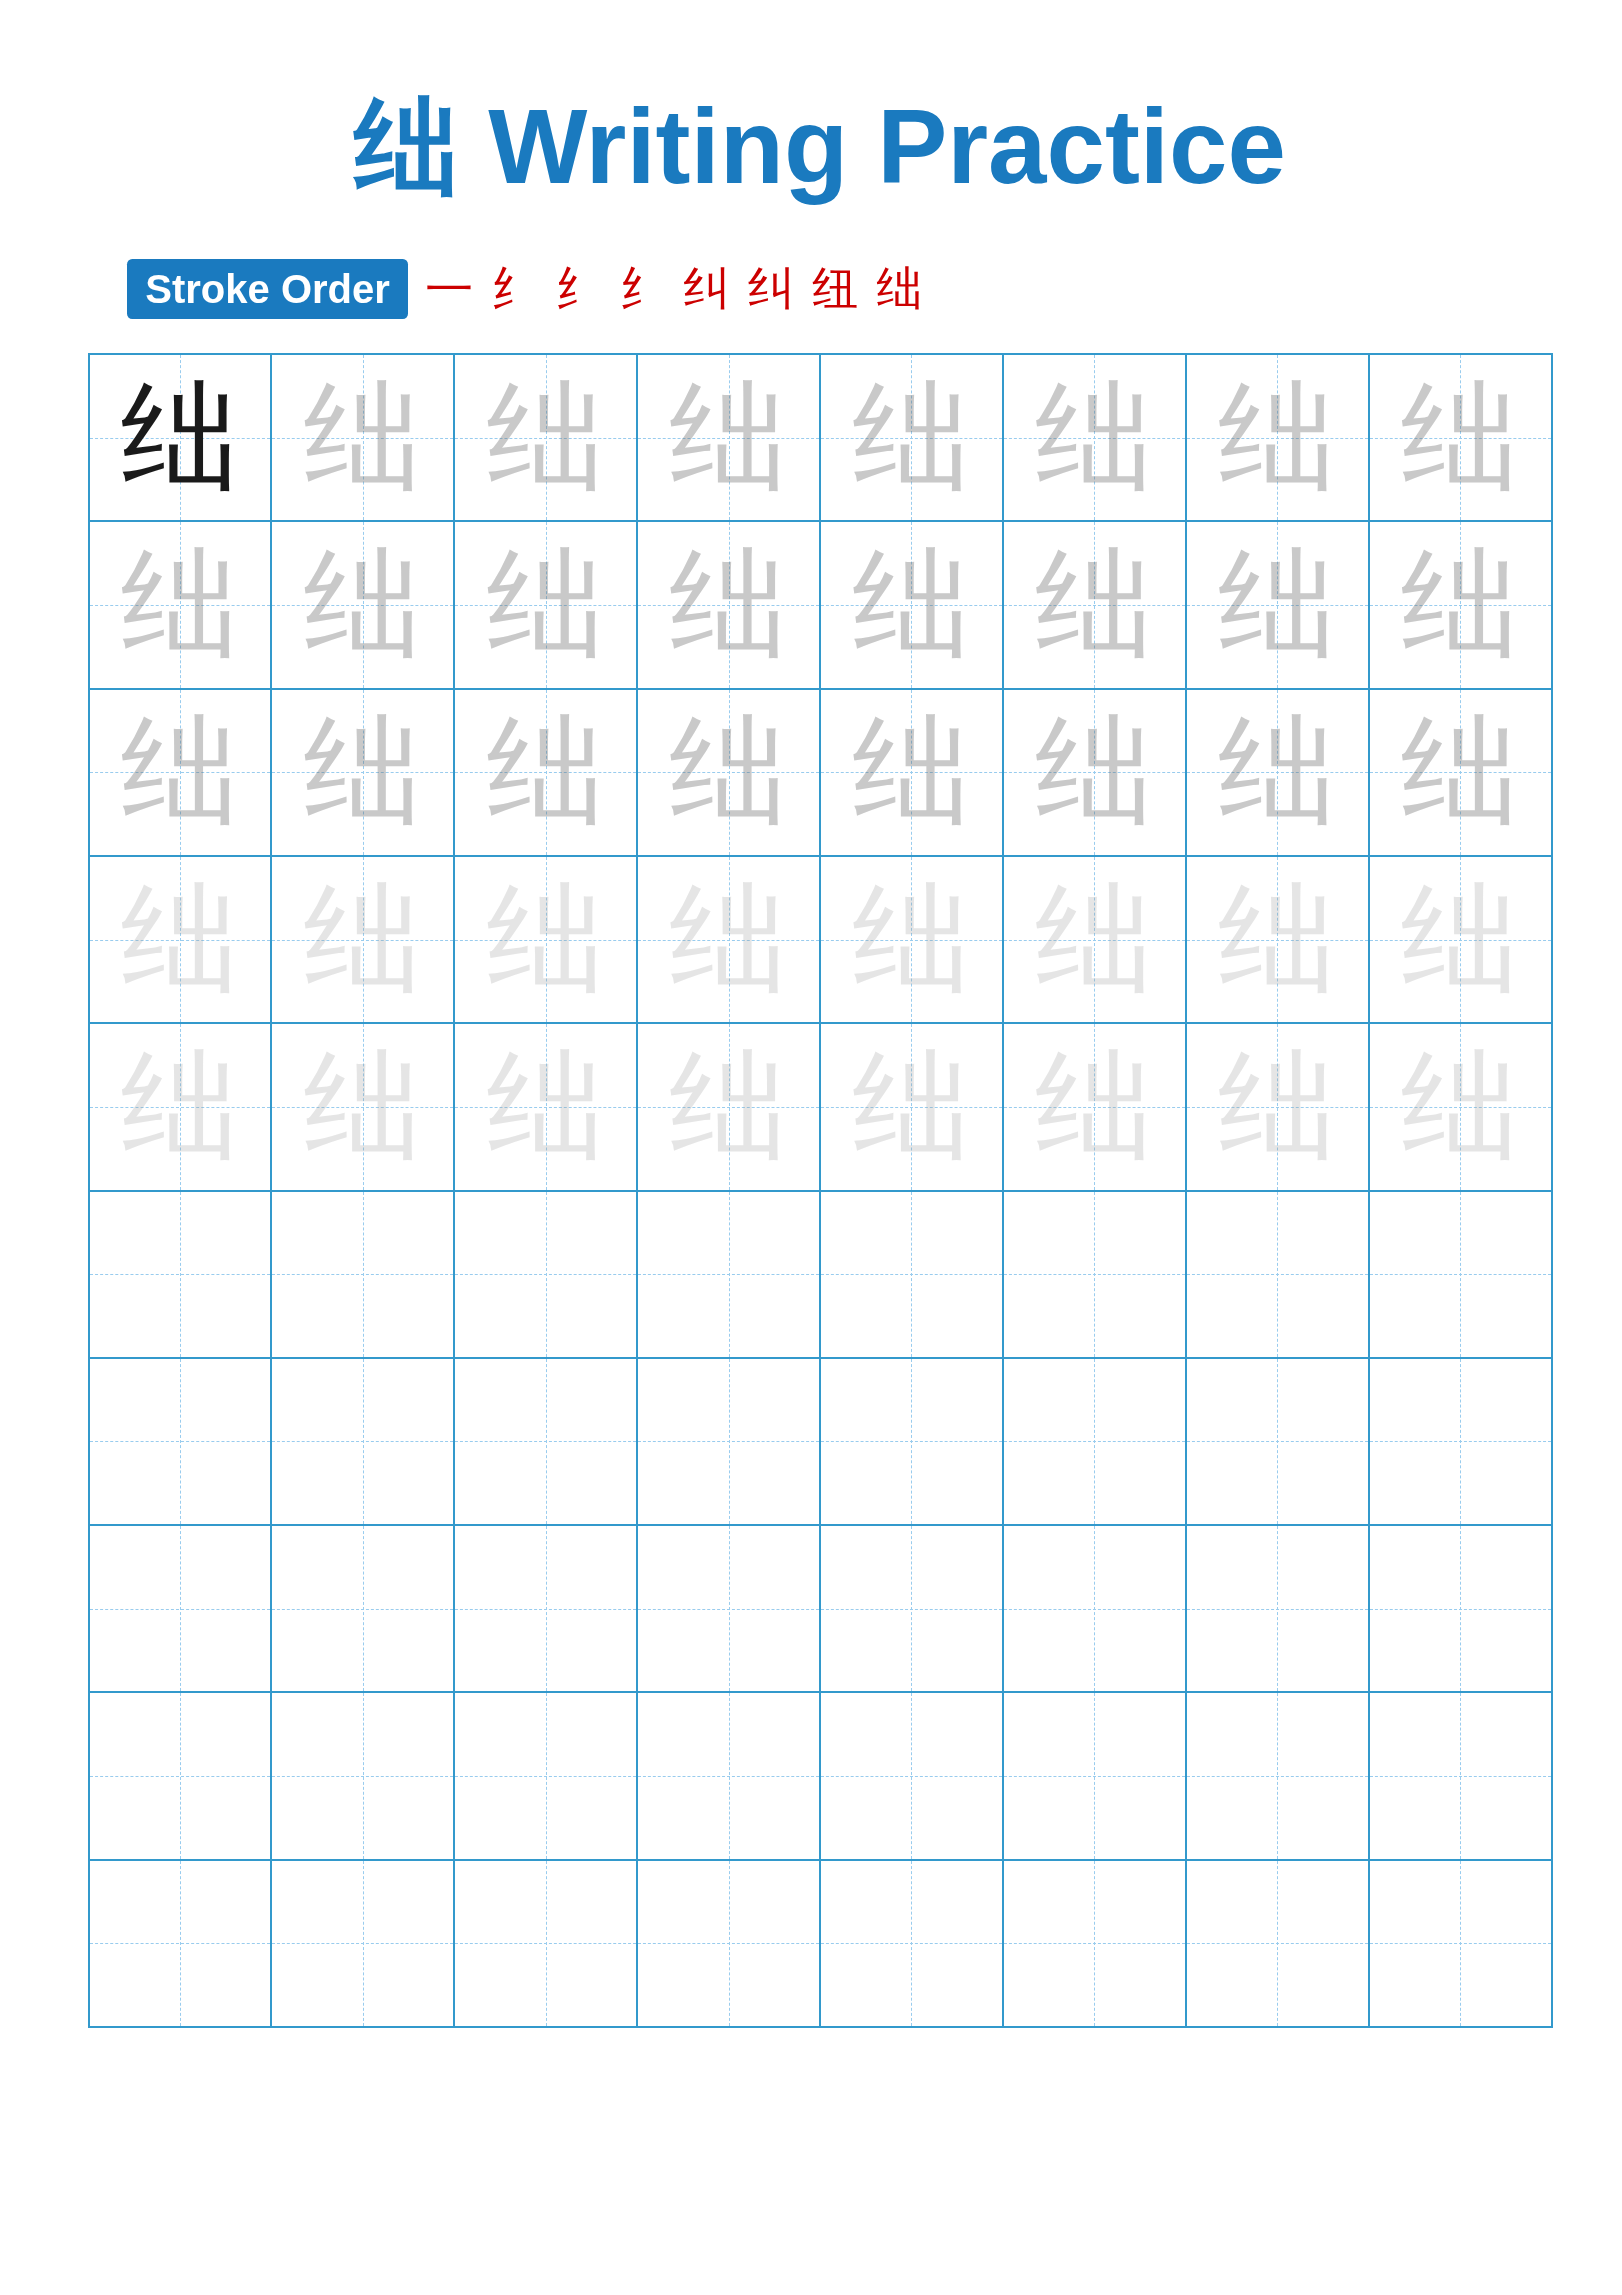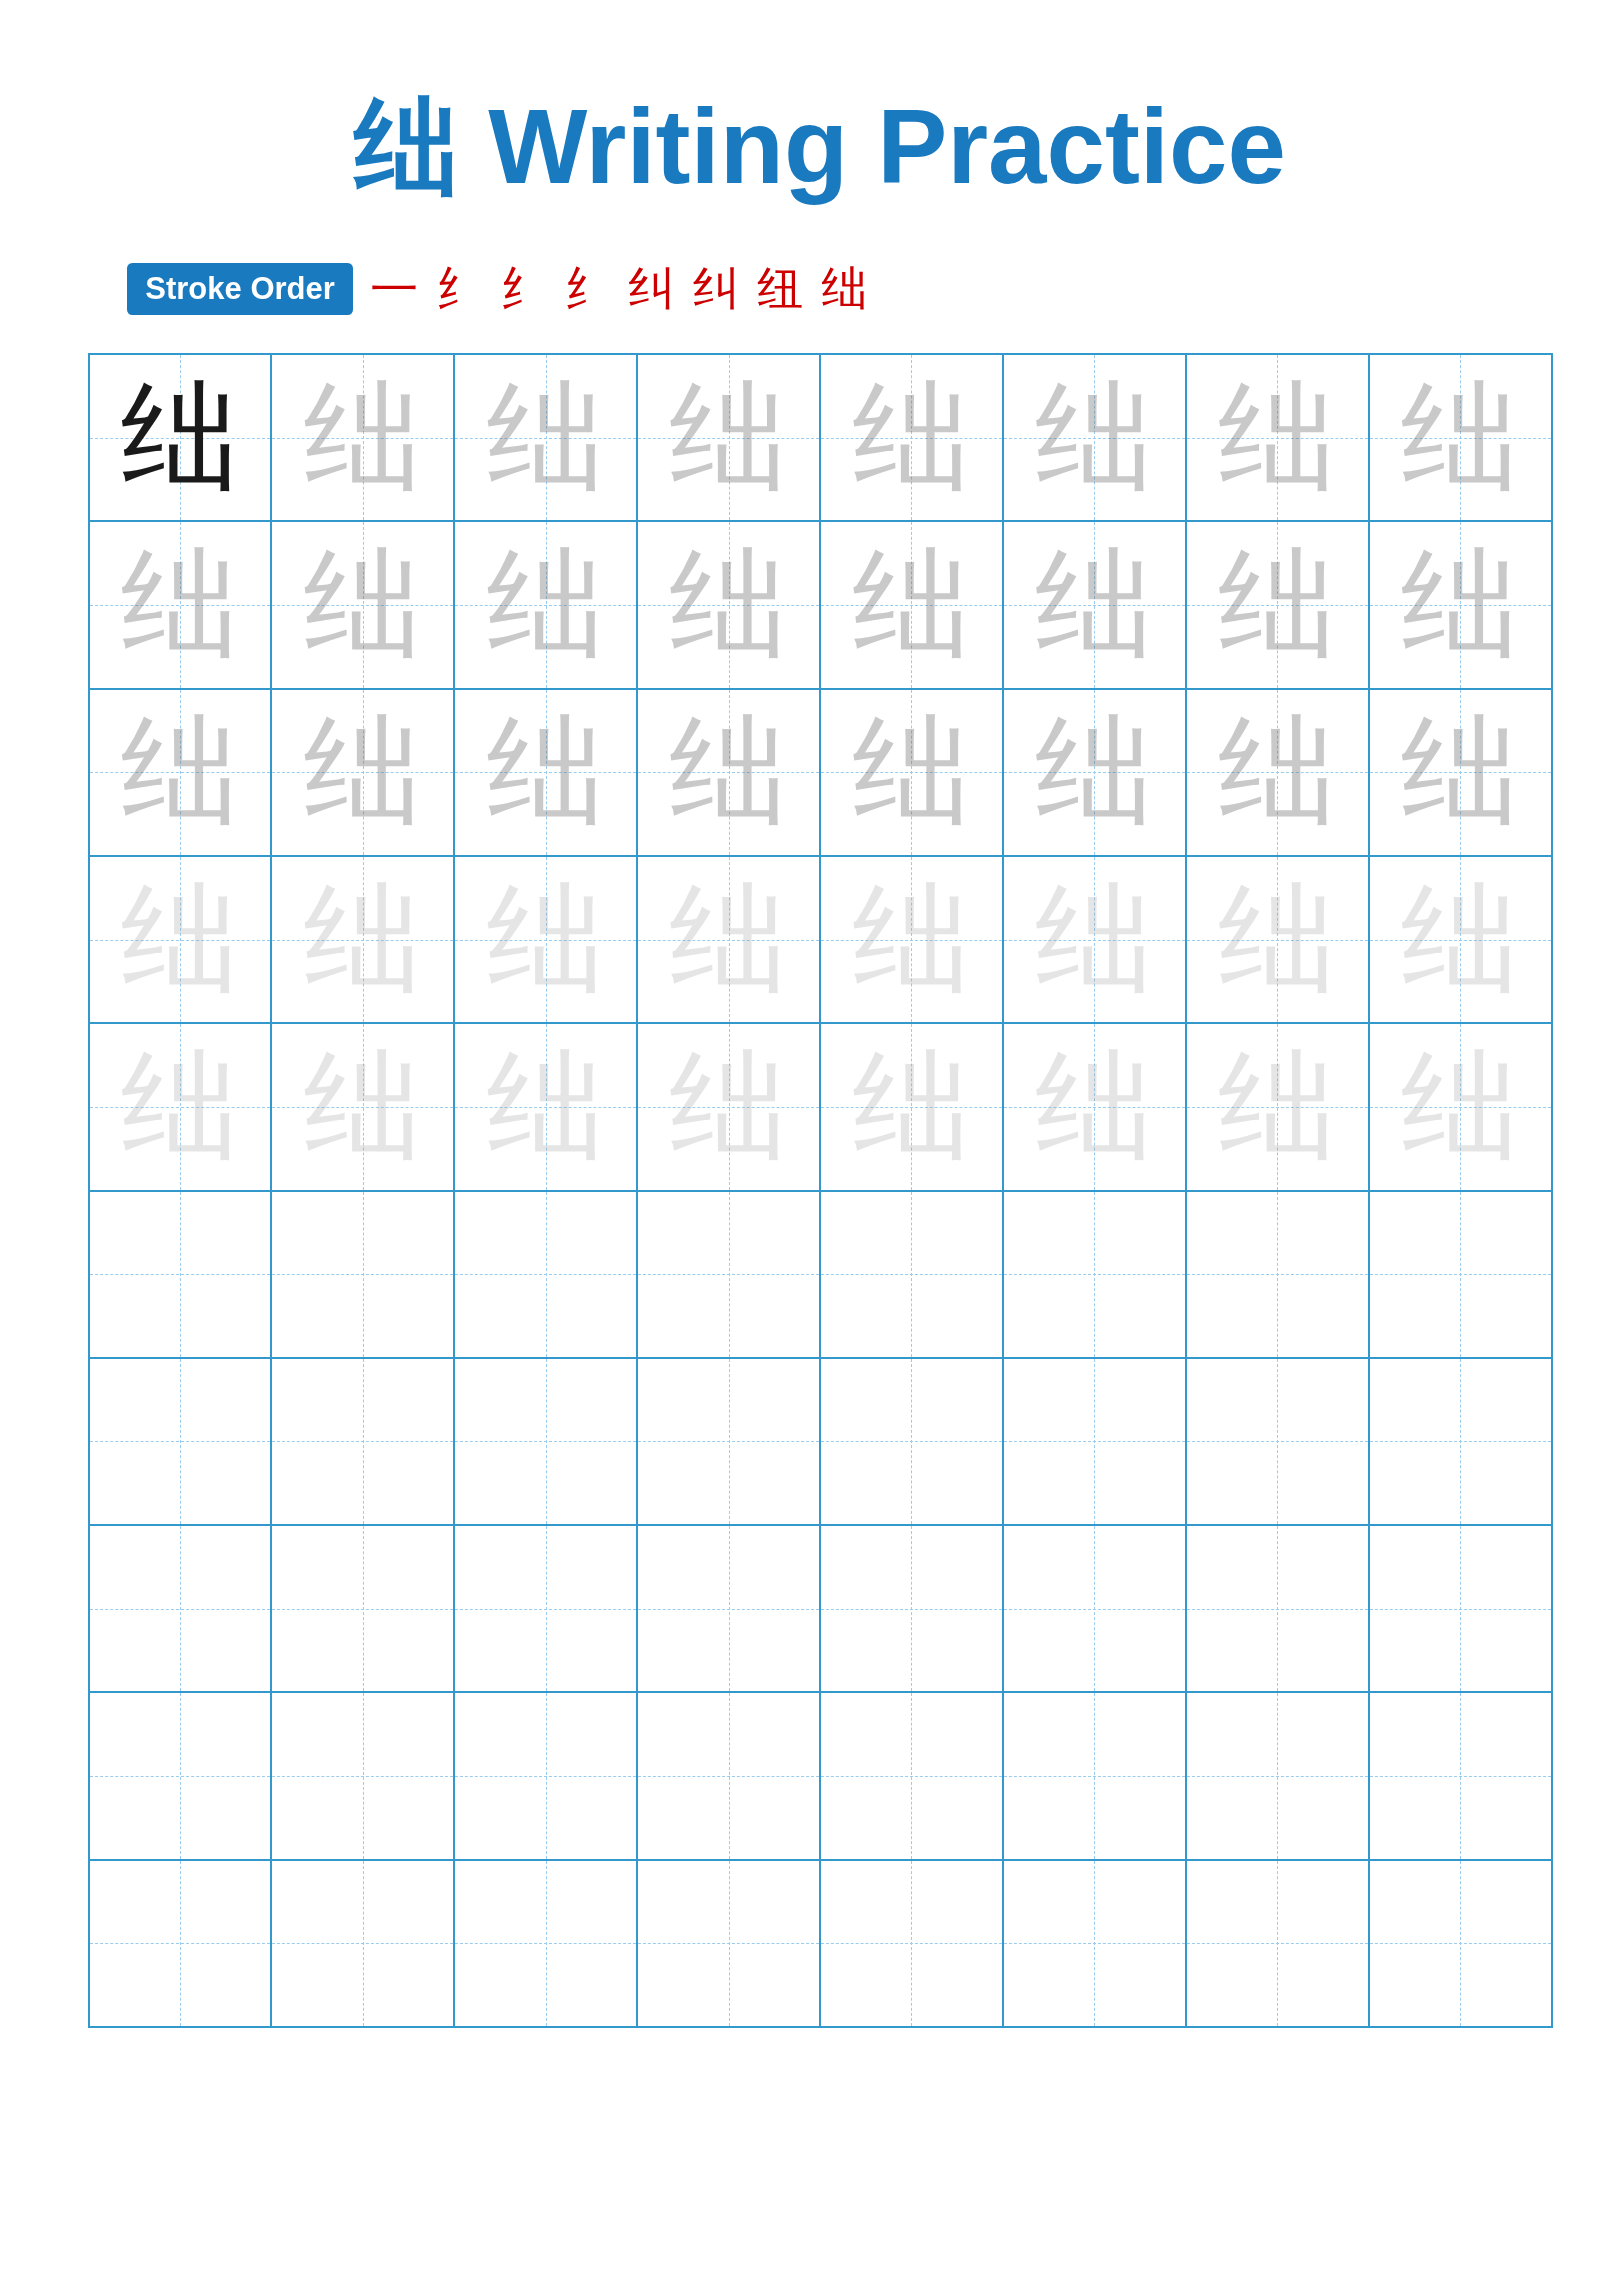--- a/index.html
+++ b/index.html
@@ -38,21 +38,21 @@
       align-items: center;
       gap: 18.3px;
       margin-bottom: 33px;
       align-self: flex-start;
       margin-left: 39px;
     }
 
     .stroke-order-badge {
       background: #1a7abf;
       color: white;
-      font-size: 31px;
+      font-size: 40px;
       font-weight: bold;
       padding: 7.9px 18.3px;
       border-radius: 5.2px;
     }
 
     .stroke-step {
       font-size: 46px;
       color: #cc0000;
       font-family: serif;
     }

